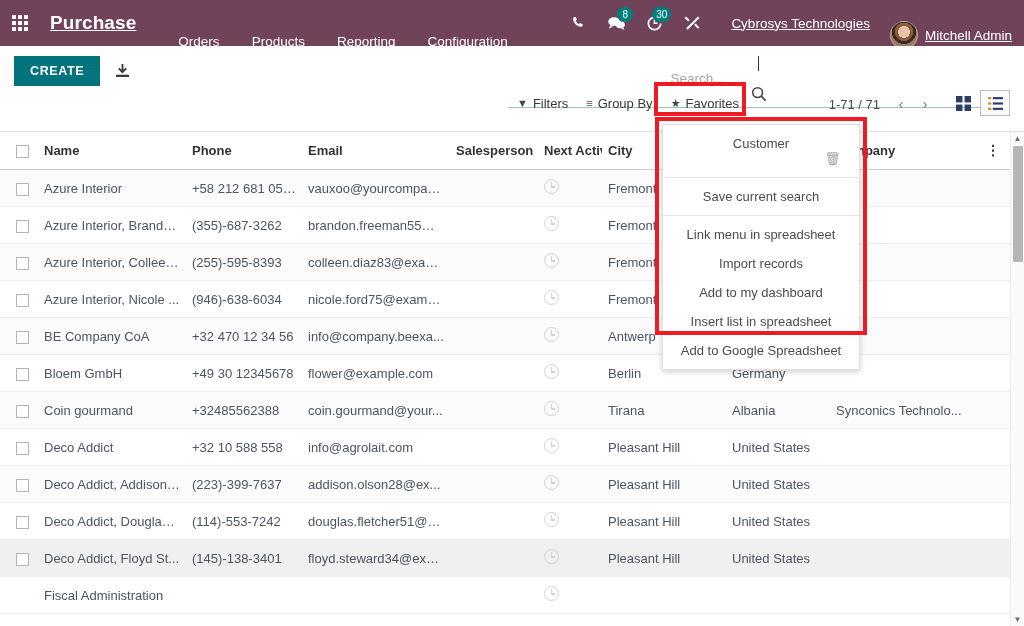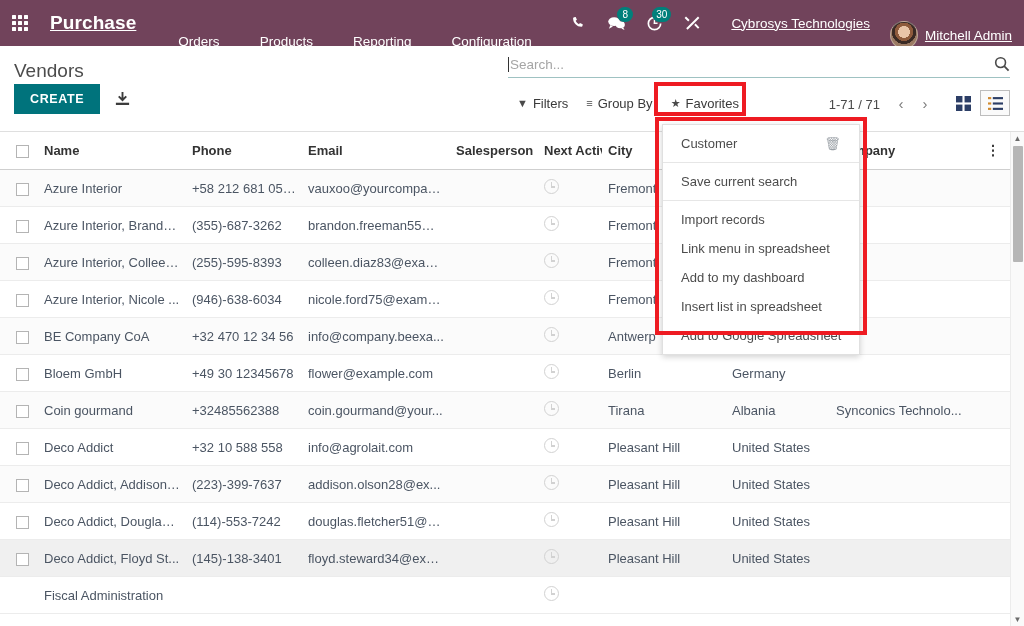--- a/index.html
+++ b/index.html
@@ -20,21 +20,21 @@
     width: 34px; margin-left: 12px;
     display: grid; grid-template-columns: repeat(3, 4px);
     grid-template-rows: repeat(3, 4px);
     gap: 2px; cursor: pointer;
   }
   .apps-grid i { background: #fff; display: block; width: 4px; height: 4px; border-radius: 0.5px; }
   .brand {
     font-size: 19px; font-weight: bold; letter-spacing: .1px;
     margin-left: 4px; margin-right: 26px; cursor: pointer;
   }
-  .navmenu { display: flex; align-items: center; gap: 8px; margin-top: 36px; }
+  .navmenu { display: flex; align-items: center; gap: 0px; margin-top: 36px; }
   .navmenu a {
     color: #fff; text-decoration: none; font-size: 13.5px;
     padding: 6px 16px; white-space: nowrap; cursor: pointer;
   }
   .nav-right {
     margin-left: auto; display: flex; align-items: center;
     height: 100%; padding-right: 12px;
   }
   .nav-icon {
     position: relative; width: 38px; height: 46px;
@@ -69,20 +69,21 @@
   }
   .cp-row1 { display: flex; align-items: flex-start; }
   .page-title {
     font-size: 19px; color: #4c4c4c; font-weight: 400;
     line-height: 26px; padding-top: 2px;
   }
   .searchview {
     position: absolute; left: 508px; right: 14px; top: 10px;
     border-bottom: 1px solid #9fc2c2; display: flex; align-items: center;
     padding-bottom: 5px;
+    flex-direction: column;
   }
   .search-caret {
     width: 1px; height: 15px; background: #333; margin-right: 1px;
   }
   .search-input {
     flex: 1; border: none; outline: none; font-size: 13.5px;
     color: #888; font-family: "Liberation Sans", sans-serif; background: transparent;
   }
   .search-input::placeholder { color: #a5a5a5; }
   .search-icon { color: #4a4a4a; cursor: pointer; display: flex; }
@@ -176,21 +177,21 @@
     background: #fff; border: 1px solid #e0e0e0;
     box-shadow: 0 2px 6px rgba(0,0,0,.18); z-index: 40;
     padding: 4px 0;
   }
   .fav-menu-box {
     position: absolute; left: 655px; top: 117px; width: 212px; height: 218px;
     border: 4px solid #ee1b22; z-index: 41; pointer-events: none;
   }
   .fav-item {
     font-size: 13px; color: #4c4c4c; padding: 7px 18px;
-    display: flex; align-items: center; cursor: pointer; white-space: nowrap;
+    display: flex; align-items: center; cursor: pointer; white-space: nowrap; flex-direction: column;
   }
   .fav-item .trash { margin-left: auto; color: #9aa0a6; font-size: 13px; cursor: pointer; }
   .fav-sep { height: 1px; background: #e6e6e6; margin: 4px 0; }
 
   
   .vscroll {
     position: absolute; right: 0; top: 132px; bottom: 0; width: 14px;
     background: #fafafa; border-left: 1px solid #ececec; z-index: 30;
   }
   .vscroll-arrow {
@@ -255,23 +256,20 @@
     </div>
     <div class="company-name">Cybrosys Technologies</div>
     <div class="user-block">
       <div class="avatar"></div>
       <span class="user-name">Mitchell Admin</span>
     </div>
   </div>
 </div>
 
 <div class="control-panel">
-  <div class="cp-row1">
-    <div class="page-title">Vendors</div>
-  </div>
 
   <div class="searchview">
     <span class="search-caret"></span>
     <input class="search-input" type="text" placeholder="Search..." style="">
     <span class="search-icon">
       <svg width="16" height="16" viewBox="0 0 16 16">
           <circle cx="6.6" cy="6.6" r="4.9" fill="none" stroke="#4a4a4a" stroke-width="1.6"></circle>
           <line x1="10.2" y1="10.2" x2="14.6" y2="14.6" stroke="#4a4a4a" stroke-width="1.8"></line>
         </svg>
     </span>
@@ -509,19 +507,19 @@
 </div>
 
 <div class="fav-menu">
   <div class="fav-item">
     <span>Customer</span>
     <span class="trash">🗑</span>
   </div>
   <div class="fav-sep"></div>
   <div class="fav-item">Save current search</div>
   <div class="fav-sep"></div>
+  <div class="fav-item">Link menu in spreadsheet</div>
   <div class="fav-item">Import records</div>
-  <div class="fav-item">Link menu in spreadsheet</div>
   <div class="fav-item">Add to my dashboard</div>
   <div class="fav-item">Insert list in spreadsheet</div>
   <div class="fav-item">Add to Google Spreadsheet</div>
 </div>
 <div class="fav-menu-box"></div>
 
 </body></html>

